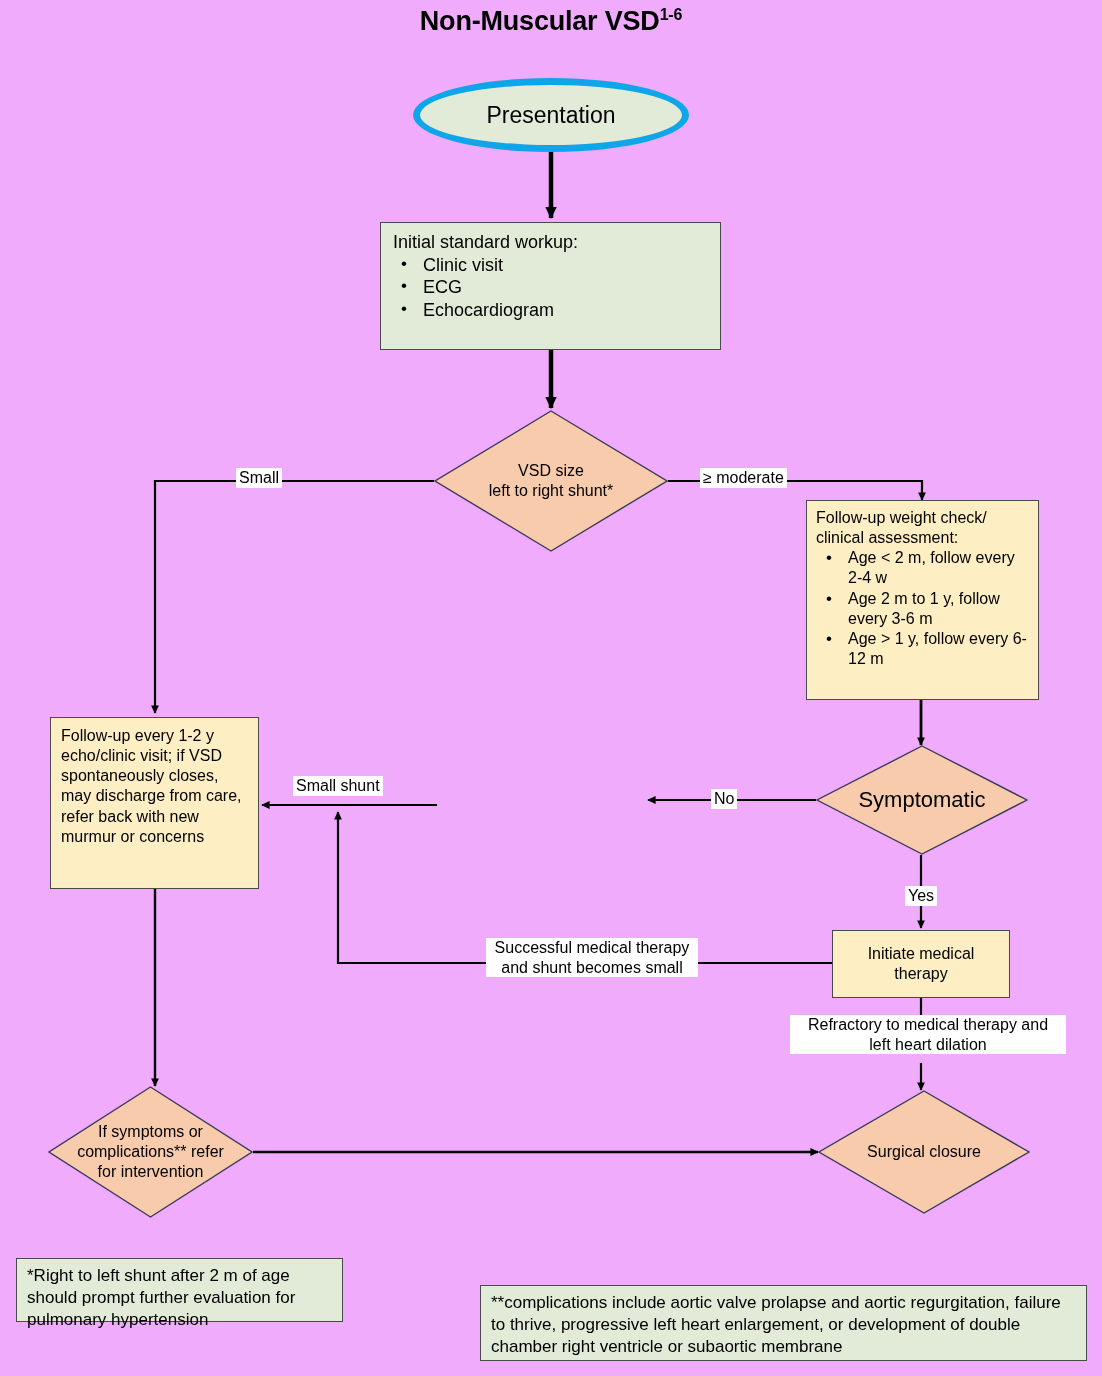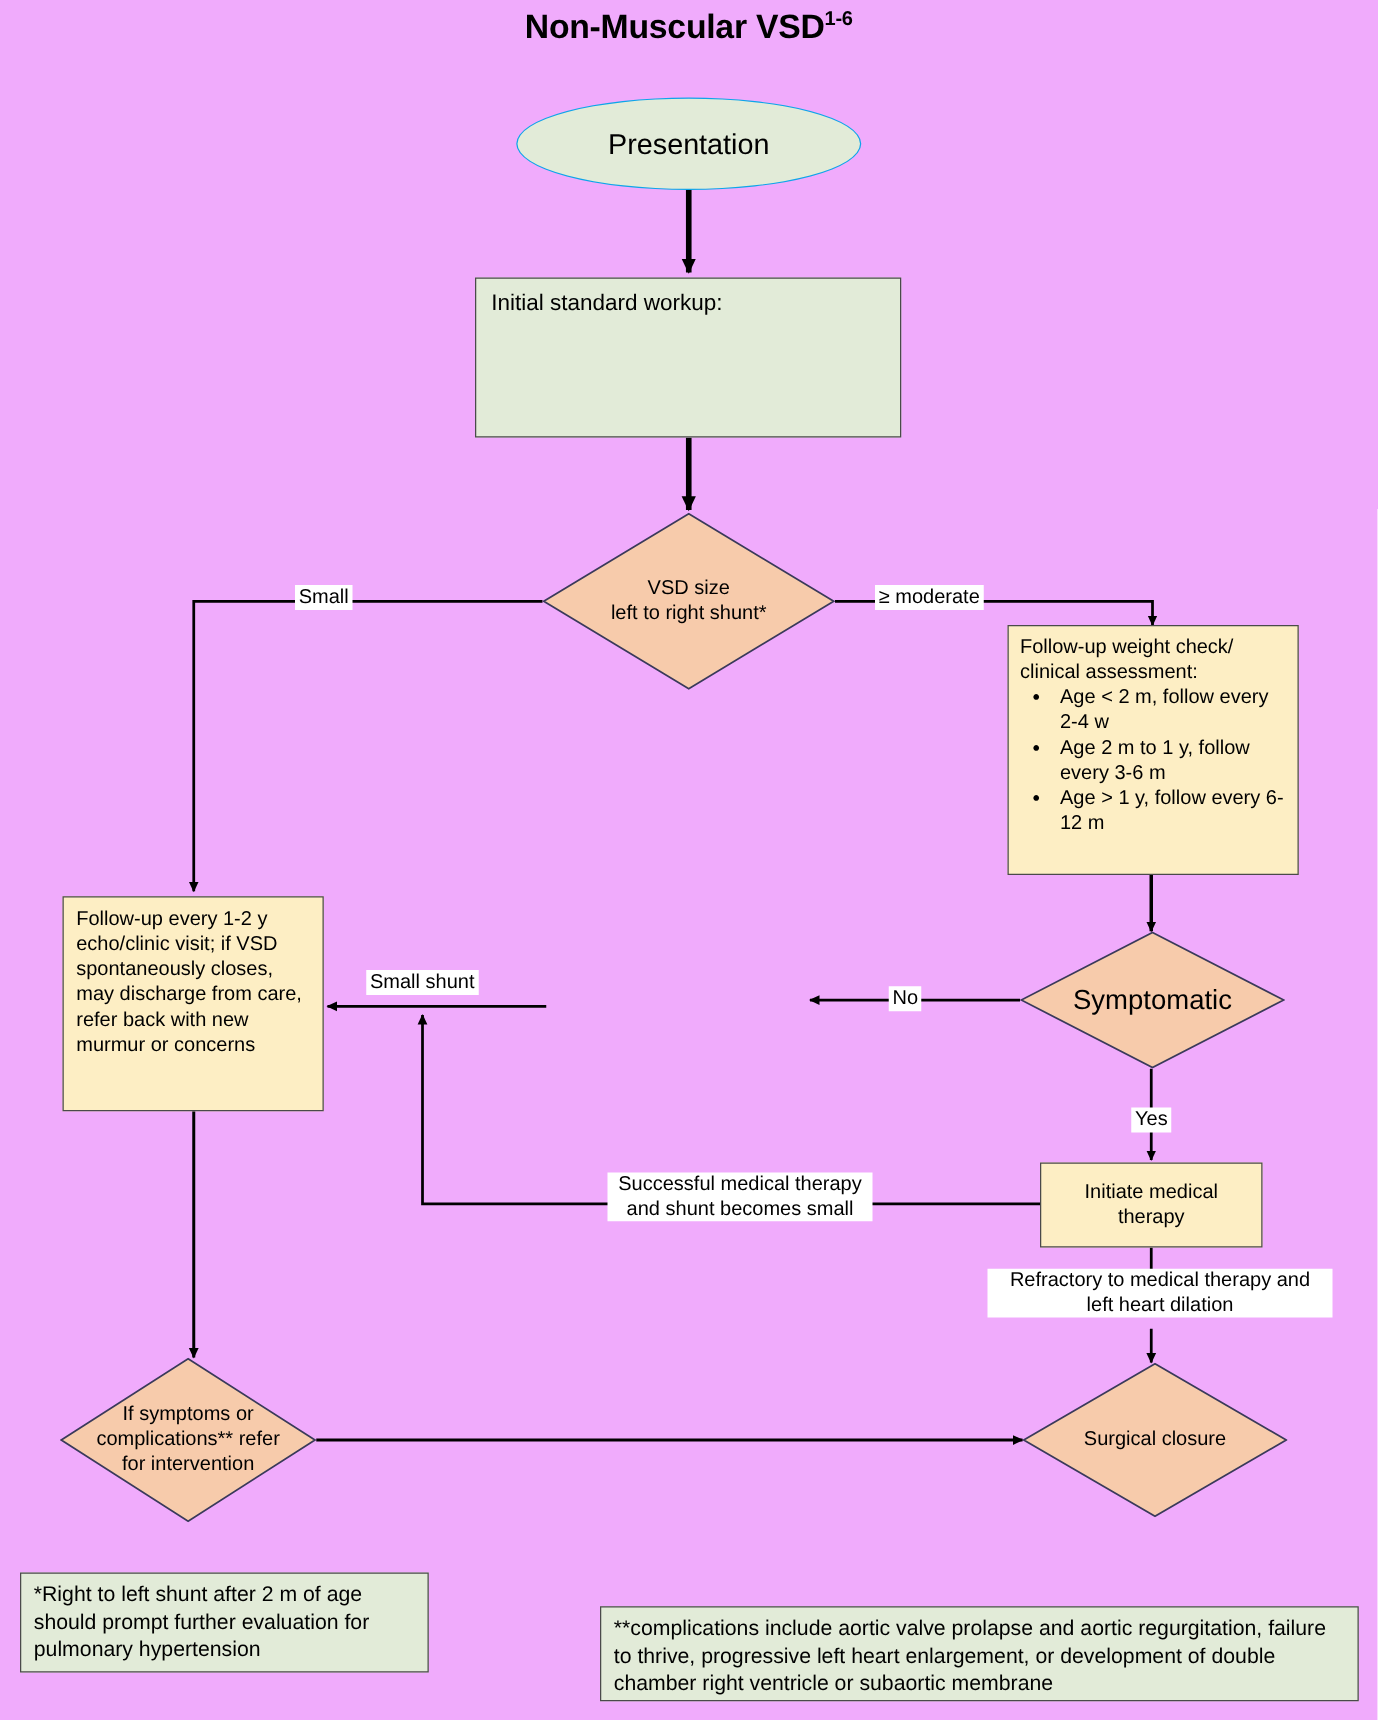--- a/index.html
+++ b/index.html
@@ -75,21 +75,21 @@
     content: "\2022";
     position: absolute;
     left: -22px;
     top: -1px;
     font-size: 17px;
   }
   .u { text-decoration: underline; }
 
   
   .ellipse {
-    border: 1px solid #0ea5e9;
+    border: 7px solid #0ea5e9;
     border-radius: 50%;
     background: #e2ebd8;
     display: flex;
     align-items: center;
     justify-content: center;
     font-size: 23px;
   }
 
   
   .diamond {
@@ -172,20 +172,25 @@
     <path d="M253,1152 L818,1152" stroke="#000" stroke-width="2.4" fill="none" marker-end="url(#ah)"></path>
   </svg>
 
 
   <div class="node ellipse" style="left:413px; top:78px; width:276px; height:74px;">
     <span>Presentation</span>
   </div>
 
   <div class="node box green" style="left:380px; top:222px; width:341px; height:128px; font-size:18px;">
     <span class="hdr">Initial standard workup:</span>
+    <ul>
+      <li>Clinic visit</li>
+      <li>ECG</li>
+      <li>Echocardiogram</li>
+    </ul>
   </div>
 
   <div class="node diamond" style="left:434px; top:410px; width:234px; height:142px;">
     <svg width="234" height="142" viewBox="0 0 234 142">
       <polygon points="117,1 233,71 117,141 1,71" fill="#f7cbab" stroke="#3a3a5a" stroke-width="1.4"></polygon>
     </svg>
     <div class="dtext">
       <div>
         <div>VSD size</div>
         <div>left to right shunt*</div>
@@ -253,21 +258,21 @@
     </div>
   </div>
 
   <div class="node diamond" style="left:818px; top:1090px; width:212px; height:124px;">
     <svg width="212" height="124" viewBox="0 0 212 124">
       <polygon points="106,1 211,62 106,123 1,62" fill="#f7cbab" stroke="#3a3a5a" stroke-width="1.4"></polygon>
     </svg>
     <div class="dtext">Surgical closure</div>
   </div>
 
-  <div class="node box green foot" style="left:16px; top:1258px; width:327px; height:80px; padding:6px 8px 6px 10px;">
+  <div class="node box green foot" style="left:16px; top:1258px; width:327px; height:64px; padding:6px 8px 6px 10px;">
     <span>*Right to left shunt after 2 m of age should prompt further evaluation for pulmonary hypertension</span>
   </div>
 
   <div class="node box green foot" style="left:480px; top:1285px; width:607px; height:76px; padding:6px 8px 6px 10px;">
     <span>**complications include aortic valve prolapse and aortic regurgitation, failure to thrive, progressive left heart enlargement, or development of double chamber right ventricle or subaortic membrane</span>
   </div>
 
 </div>
 
 </body></html>

